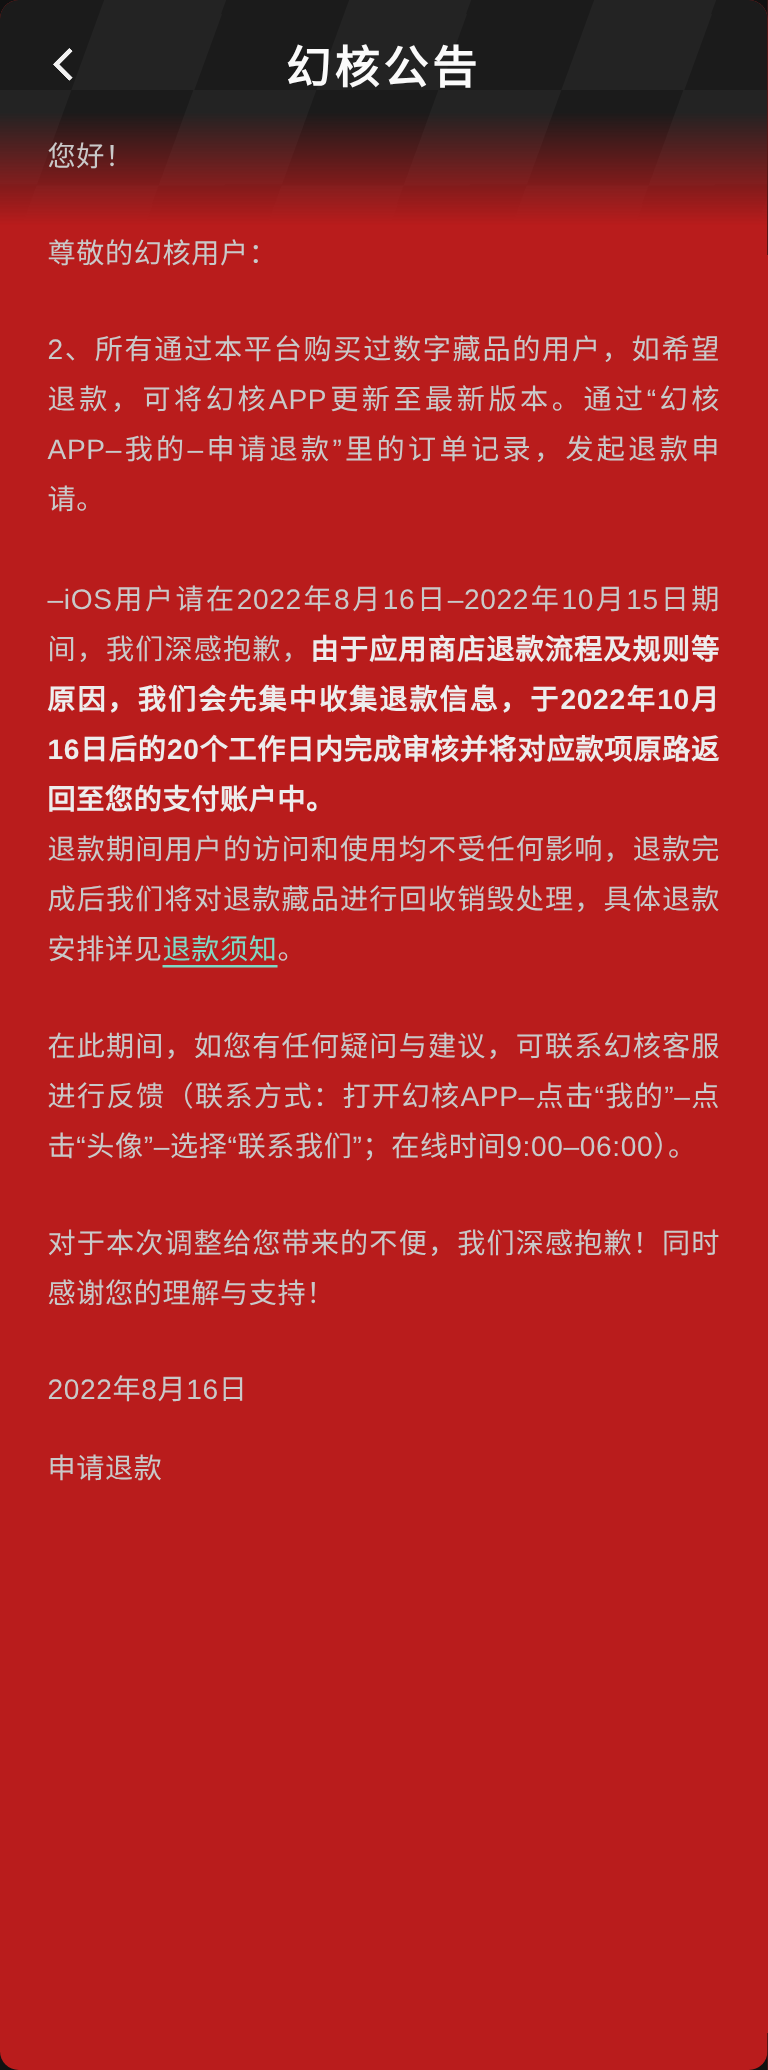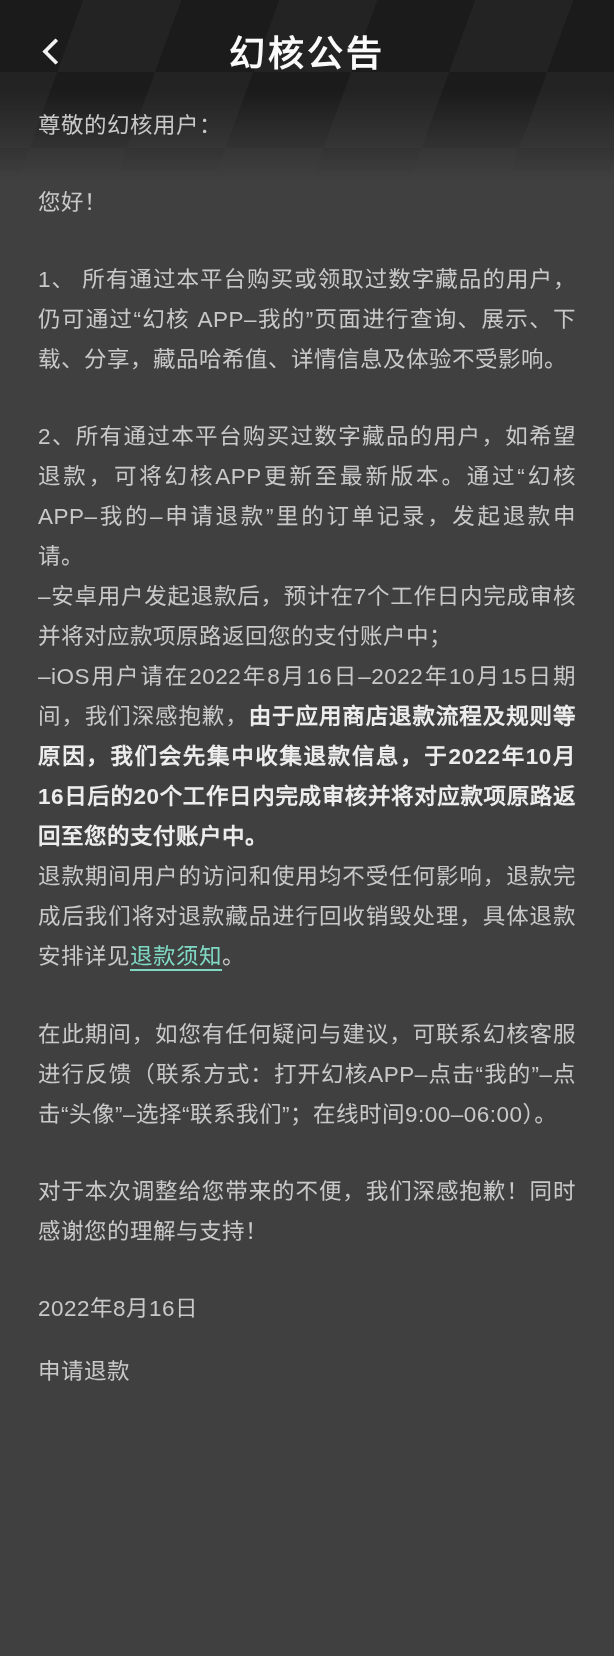--- a/index.html
+++ b/index.html
@@ -5,23 +5,24 @@
   html, body {
     margin: 0;
     padding: 0;
     background: #111;
   }
   .page {
     position: relative;
     width: 614px;
     height: 1656px;
     margin: 0 auto;
-    background: #404040;
+    background: #b91c1c;
     overflow: hidden;
     font-family: "Liberation Sans", "DejaVu Sans", sans-serif;
+    border-radius: 15px;
   }
   
   .header-pattern {
     position: absolute;
     top: 0; left: 0; right: 0;
     height: 190px;
     overflow: hidden;
     pointer-events: none;
     -webkit-mask-image: linear-gradient(to bottom, #000 0, #000 90px, transparent 180px);
     mask-image: linear-gradient(to bottom, #000 0, #000 90px, transparent 180px);
@@ -106,30 +107,29 @@
   <div class="header-pattern"></div>
 
   <div class="header">
     <button class="back-button">
       <span class="chevron-left"></span>
     </button>
     <h1 class="page-title">幻核公告</h1>
   </div>
 
   <div class="content">
+    <p>您好！</p>
+
     <p>尊敬的幻核用户：</p>
 
-    <p>您好！</p>
 
-
-    <p>1、 所有通过本平台购买或领取过数字藏品的用户，仍可通过“幻核 APP–我的”页面进行查询、展示、下载、分享，藏品哈希值、详情信息及体验不受影响。</p>
 
     <p>
       <span>2、所有通过本平台购买过数字藏品的用户，如希望退款，可将幻核APP更新至最新版本。通过“幻核APP–我的–申请退款”里的订单记录，发起退款申请。</span><br>
-      <span>–安卓用户发起退款后，预计在7个工作日内完成审核并将对应款项原路返回您的支付账户中；</span><br>
+      <br>
       <span>–iOS用户请在2022年8月16日–2022年10月15日期间，我们深感抱歉，</span><span class="bold-seg">由于应用商店退款流程及规则等原因，我们会先集中收集退款信息，于2022年10月16日后的20个工作日内完成审核并将对应款项原路返回至您的支付账户中。</span><br>
       <span>退款期间用户的访问和使用均不受任何影响，退款完成后我们将对退款藏品进行回收销毁处理，具体退款安排详见</span><a class="refund-link">退款须知</a><span>。</span>
     </p>
 
     <p>在此期间，如您有任何疑问与建议，可联系幻核客服进行反馈（联系方式：打开幻核APP–点击“我的”–点击“头像”–选择“联系我们”；在线时间9:00–06:00）。</p>
 
     <p>对于本次调整给您带来的不便，我们深感抱歉！同时感谢您的理解与支持！</p>
 
     <p class="signoff">
       <span>2022年8月16日</span>

